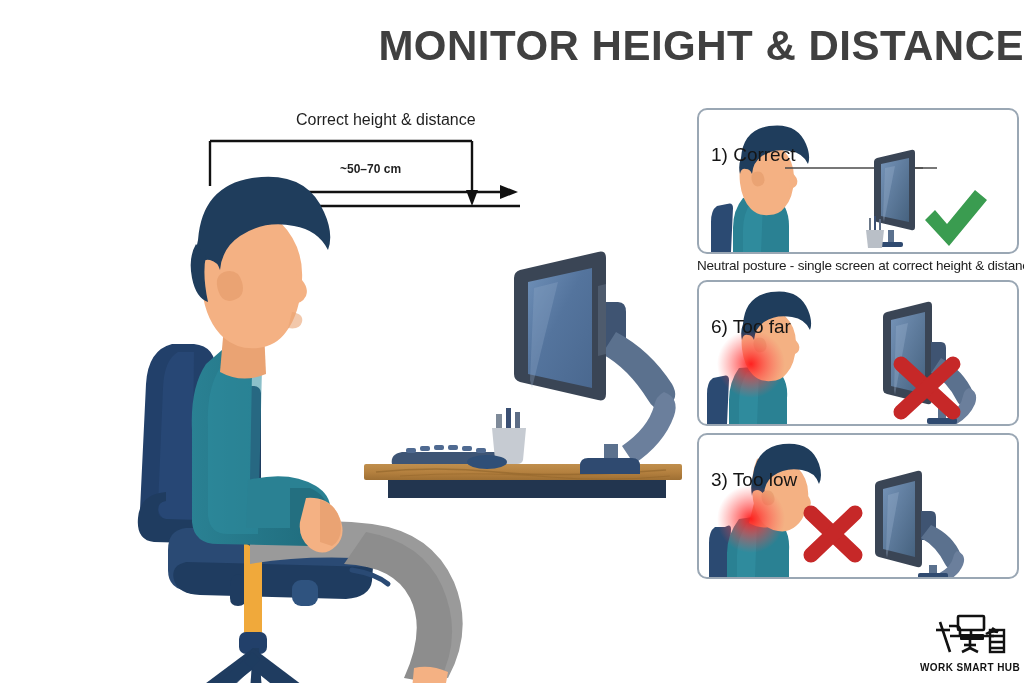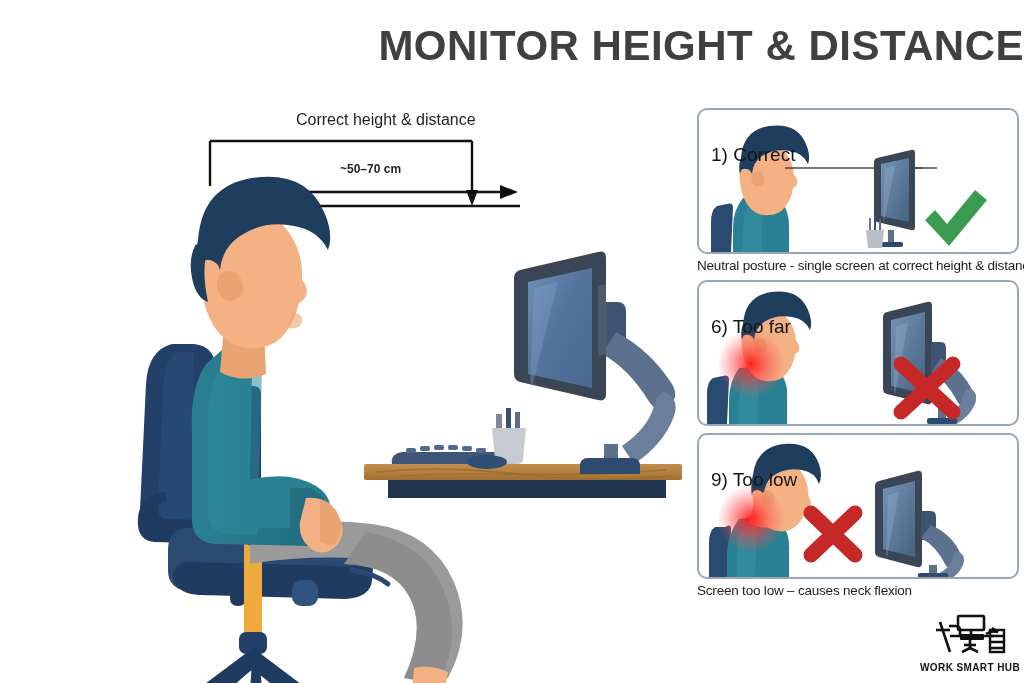--- a/index.html
+++ b/index.html
@@ -302,21 +302,21 @@
           <g stroke="#c62828" stroke-width="15" stroke-linecap="round">
             <line x1="202" y1="82" x2="254" y2="130"></line>
             <line x1="254" y1="82" x2="202" y2="130"></line>
           </g>
         </svg>
       </div>
     </div>
 
     <div class="panel">
       <div class="panel-box">
-        <div class="panel-num">9) Too low</div>
+        <div class="panel-num">3) Too low</div>
         <svg width="322" height="146" viewBox="0 0 322 146">
           <defs>
             <linearGradient id="p3scr" x1="0" y1="0" x2="1" y2="1">
               <stop offset="0%" stop-color="#7593b8"></stop>
                 <stop offset="100%" stop-color="#46627f"></stop>
             </linearGradient>
             <radialGradient id="pain3" cx="50%" cy="50%" r="50%">
               <stop offset="0%" stop-color="#ff1a1a" stop-opacity=".95"></stop>
               <stop offset="45%" stop-color="#ff3b3b" stop-opacity=".55"></stop>
               <stop offset="100%" stop-color="#ff5555" stop-opacity="0"></stop>
@@ -346,21 +346,20 @@
           <path d="M 258 116 q 10 4 6 14 q -5 12 -20 18 l -5 -9 q 13 -7 15 -16 q 1 -5 4 -7 z" fill="#6b7f9c"></path>
           <rect x="230" y="130" width="8" height="10" fill="#5b718e"></rect>
           <rect x="219" y="138" width="30" height="6" rx="2" fill="#2f4a70"></rect>
 
           <g stroke="#c62828" stroke-width="15" stroke-linecap="round">
             <line x1="112" y1="78" x2="156" y2="120"></line>
             <line x1="156" y1="78" x2="112" y2="120"></line>
           </g>
         </svg>
       </div>
-      <div class="panel-caption">Screen too low – causes neck flexion</div>
     </div>
   </div>
 
   <div class="logo">
     <svg width="96" height="44" viewBox="0 0 96 44">
       <g fill="none" stroke="#111" stroke-width="2.6">
         <rect x="38" y="4" width="26" height="14" rx="1"></rect>
         <path d="M 51 18 l 0 6"></path>
         <path d="M 30 24 l 44 0"></path>
         <path d="M 40 24 l 0 -6 q 0 -4 -5 -4 l -6 0"></path>

